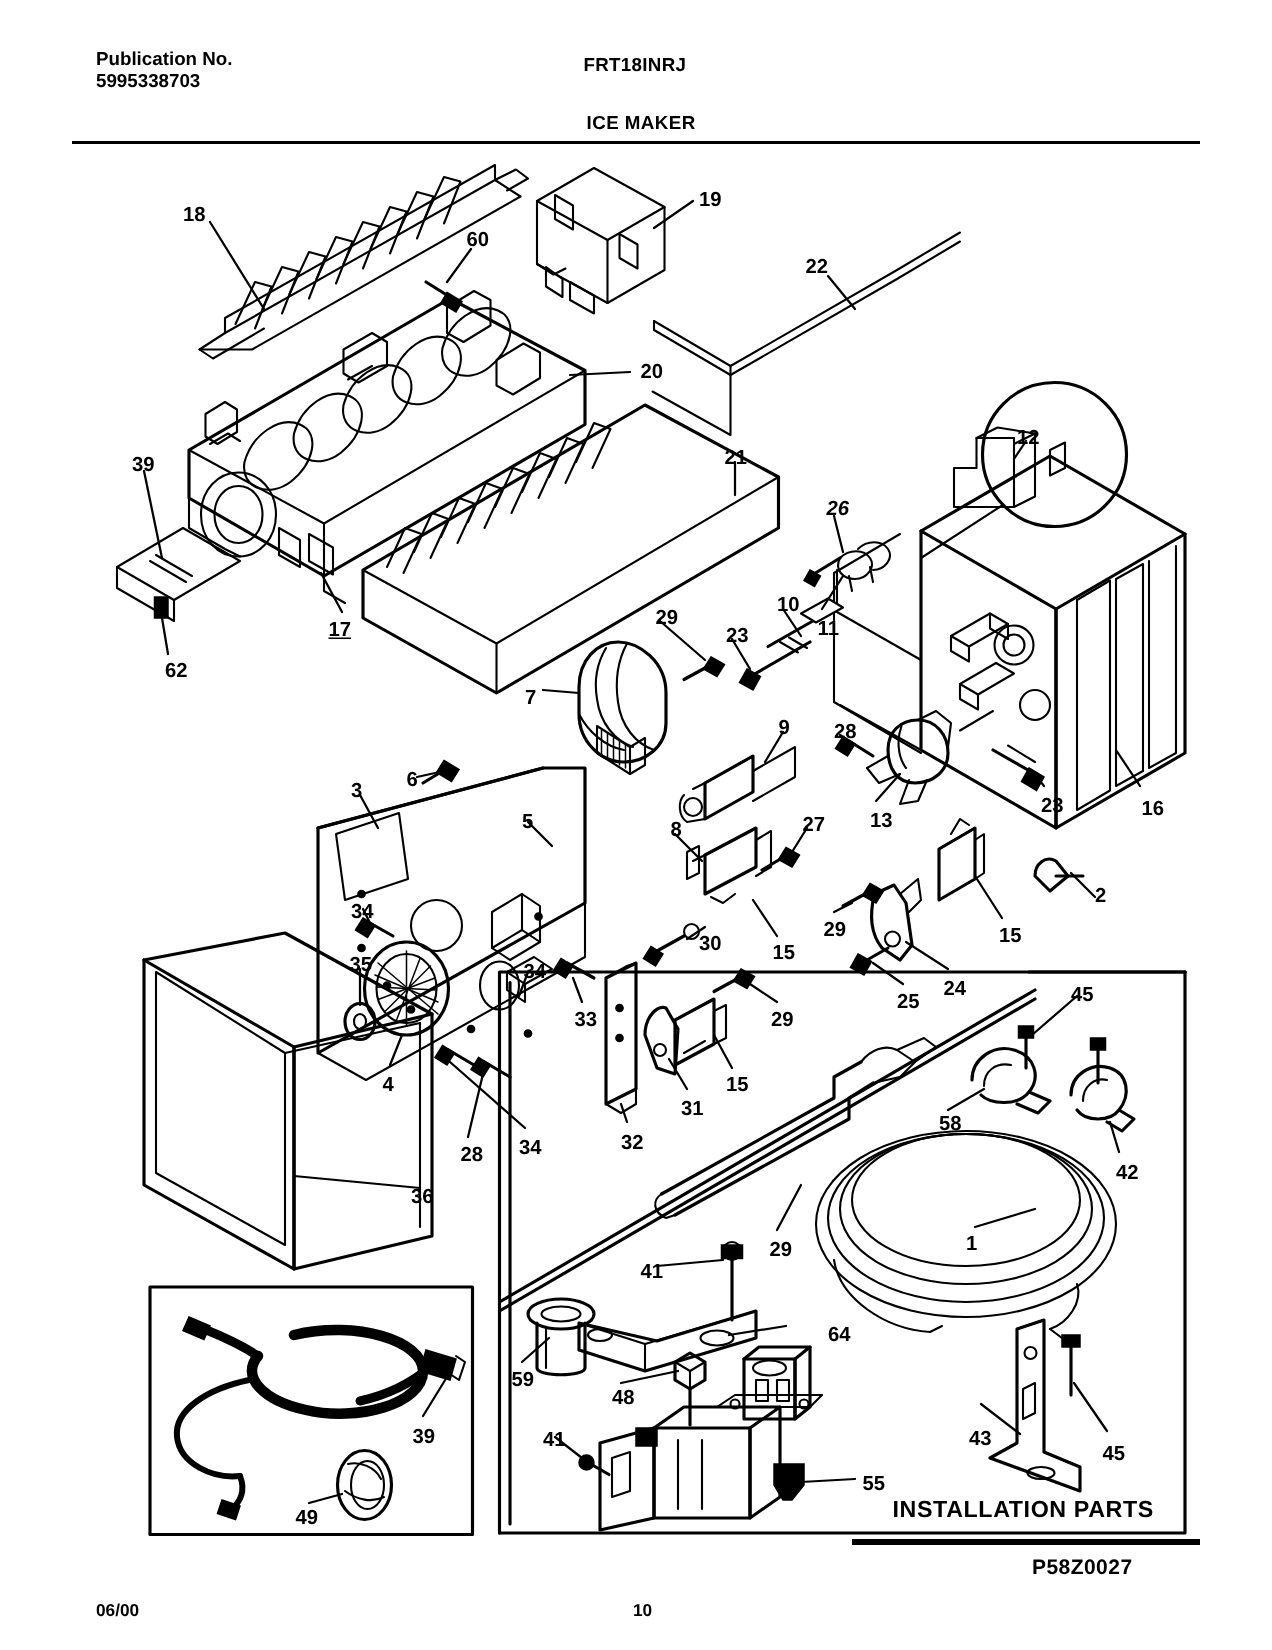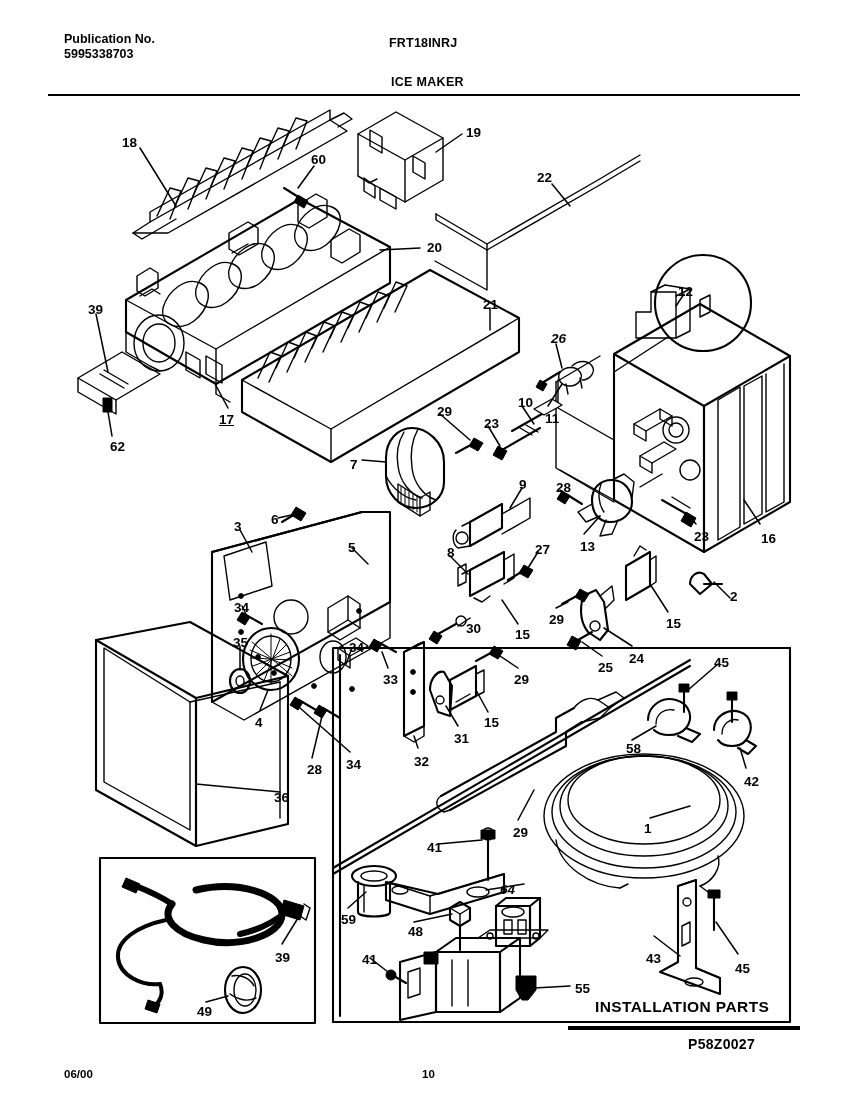--- a/index.html
+++ b/index.html
@@ -627,21 +627,21 @@
       <div class="cal" style="left: 484px; top: 716px;">15</div>
       <div class="cal" style="left: 414px; top: 755px;">32</div>
       <div class="cal" style="left: 307px; top: 763px;">28</div>
       <div class="cal" style="left: 346px; top: 758px;">34</div>
       <div class="cal" style="left: 626px; top: 742px;">58</div>
       <div class="cal" style="left: 744px; top: 775px;">42</div>
       <div class="cal" style="left: 274px; top: 791px;">36</div>
       <div class="cal" style="left: 513px; top: 826px;">29</div>
       <div class="cal" style="left: 644px; top: 822px;">1</div>
       <div class="cal" style="left: 427px; top: 841px;">41</div>
-      <div class="cal" style="left: 500px; top: 883px; font-style: italic;">64</div>
+      <div class="cal" style="left: 552px; top: 883px;">64</div>
       <div class="cal" style="left: 341px; top: 913px;">59</div>
       <div class="cal" style="left: 408px; top: 925px;">48</div>
       <div class="cal" style="left: 646px; top: 952px;">43</div>
       <div class="cal" style="left: 735px; top: 962px;">45</div>
       <div class="cal" style="left: 275px; top: 951px;">39</div>
       <div class="cal" style="left: 362px; top: 953px;">41</div>
       <div class="cal" style="left: 575px; top: 982px;">55</div>
       <div class="cal" style="left: 197px; top: 1005px;">49</div>
     </div>
 

